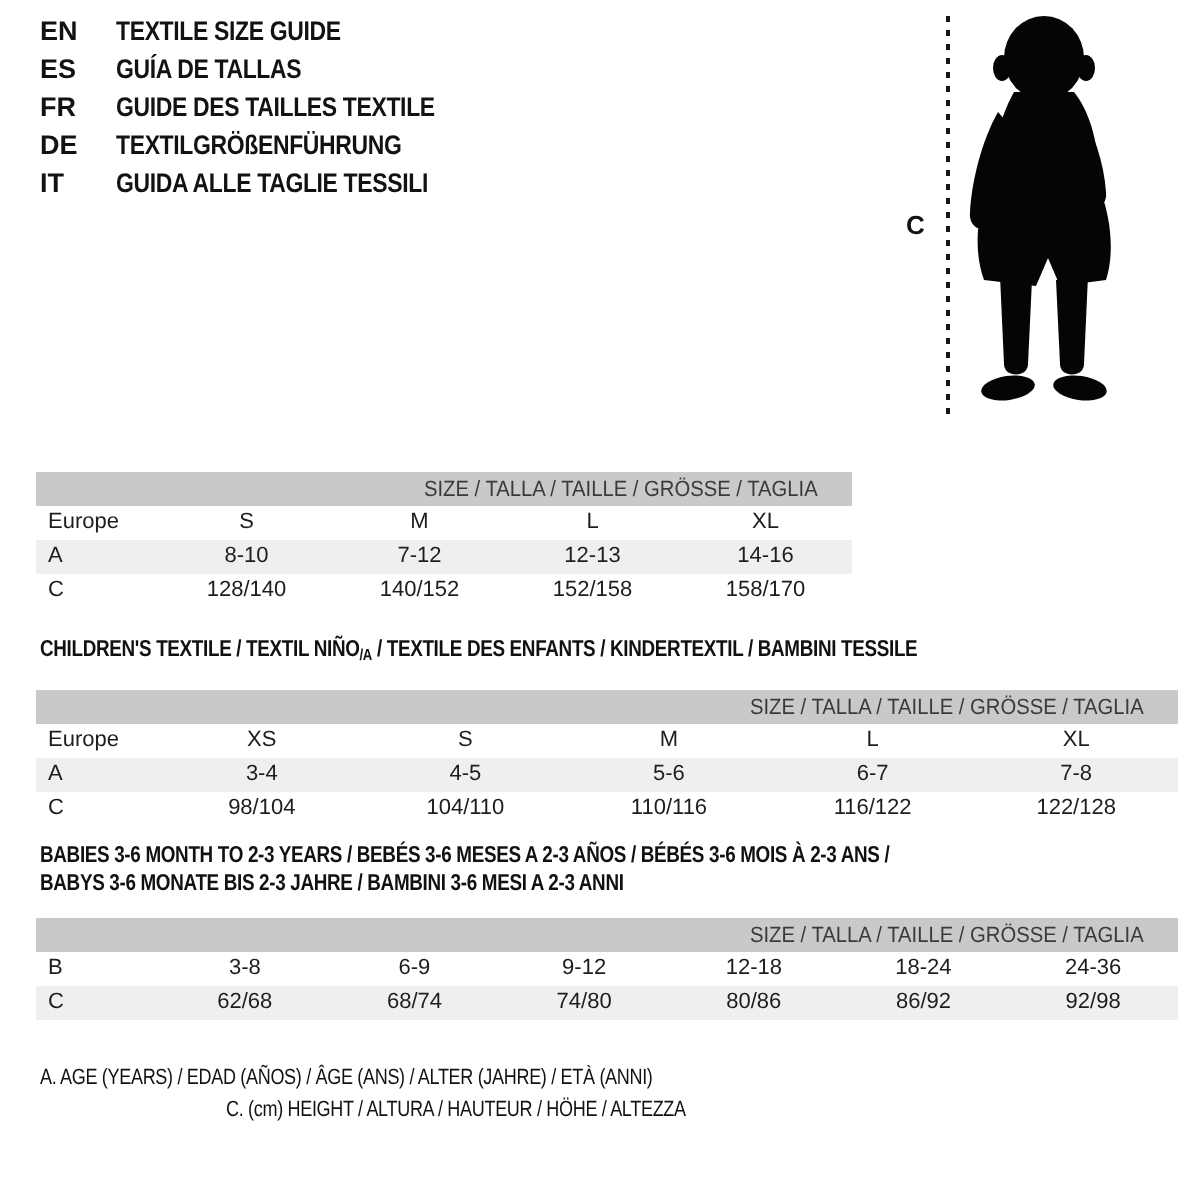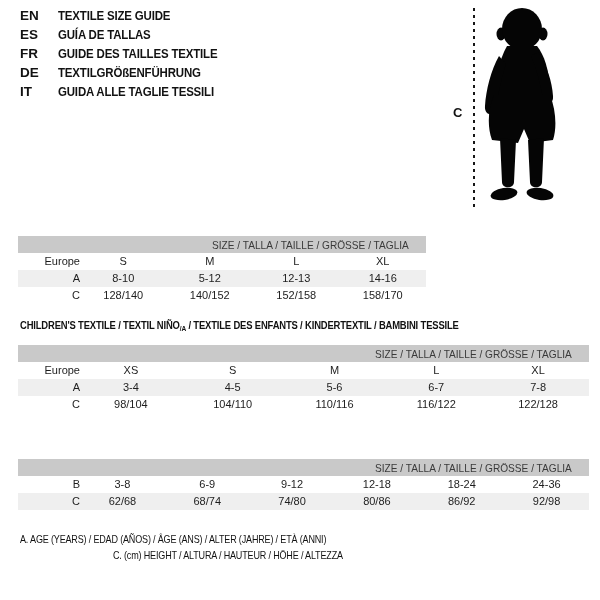--- a/index.html
+++ b/index.html
@@ -20,21 +20,21 @@
   .dash-line{position:absolute;left:473px;top:8px;width:2px;height:202px;
     background:repeating-linear-gradient(to bottom,#161616 0 3px,transparent 3px 7px);}
   .c-marker{position:absolute;left:453px;top:105px;font-size:13px;font-weight:700;color:#121212;}
   .baby-svg{position:absolute;left:481px;top:8px;}
 
   
   .sec-title{position:absolute;left:20px;font-size:11.5px;font-weight:700;color:#111;line-height:14px;}
   .size-table{position:absolute;border-collapse:collapse;table-layout:fixed;font-size:11px;}
   .size-table thead td{background:#c9c9c9;color:#3a3a3a;font-weight:400;height:17px;padding:0 0 0 6px;text-align:right;}
   .size-table tbody td{height:17px;text-align:center;padding:0;color:#1d1d1d;line-height:17px;}
-  .size-table tbody td.row-label{text-align:right;padding-left:6px;}
+  .size-table tbody td.row-label{text-align:left;padding-left:6px;}
   .size-table tbody tr:nth-child(even){background:#efefef;}
   .thead-text{display:inline-block;transform:scaleX(0.92);transform-origin:0 50%;white-space:nowrap;}
   sub.title-sub{font-size:8px;vertical-align:-2px;}
 
   
   .notes{position:absolute;left:20px;top:531px;}
   .note-line{height:16px;line-height:16px;font-size:11px;font-weight:400;color:#121212;text-align:right;}
 </style>
 </head>
 <body>
@@ -99,21 +99,21 @@
         <tr>
           <td class="row-label">Europe</td>
           <td>S</td>
           <td>M</td>
           <td>L</td>
           <td>XL</td>
         </tr>
         <tr>
           <td class="row-label">A</td>
           <td>8-10</td>
-          <td>5-12</td>
+          <td>7-12</td>
           <td>12-13</td>
           <td>14-16</td>
         </tr>
         <tr>
           <td class="row-label">C</td>
           <td>128/140</td>
           <td>140/152</td>
           <td>152/158</td>
           <td>158/170</td>
         </tr>
@@ -160,20 +160,24 @@
           <td class="row-label">C</td>
           <td>98/104</td>
           <td>104/110</td>
           <td>110/116</td>
           <td>116/122</td>
           <td>122/128</td>
         </tr>
       </tbody>
   </table>
 
+  <div class="sec-title" style="top:421px;">
+    <div><span class="cond">BABIES 3-6 MONTH TO 2-3 YEARS / BEBÉS 3-6 MESES A 2-3 AÑOS / BÉBÉS 3-6 MOIS À 2-3 ANS /</span></div>
+    <div><span class="cond">BABYS 3-6 MONATE BIS 2-3 JAHRE / BAMBINI 3-6 MESI A 2-3 ANNI</span></div>
+  </div>
   <table class="size-table" style="left:18px;top:459px;width:571px;">
       <colgroup>
         <col style="width: 62px;">
         <col>
         <col>
         <col>
         <col>
         <col>
         <col>
       </colgroup>

